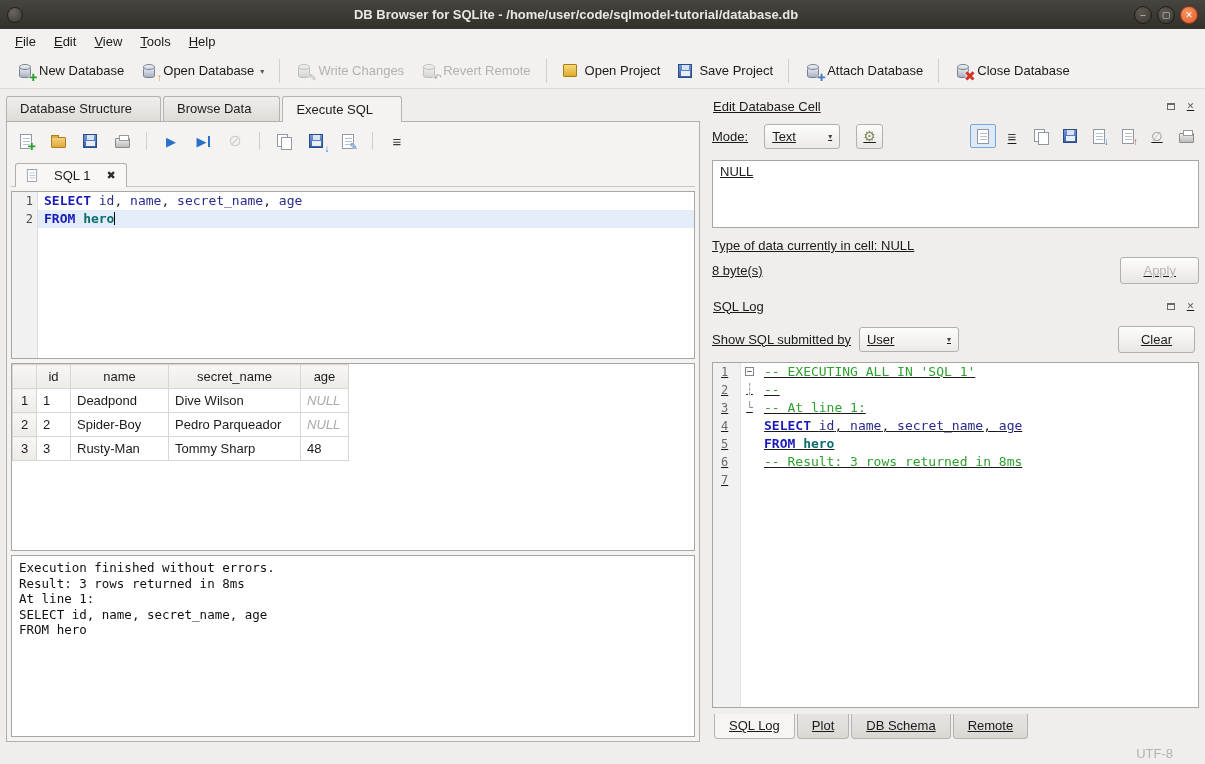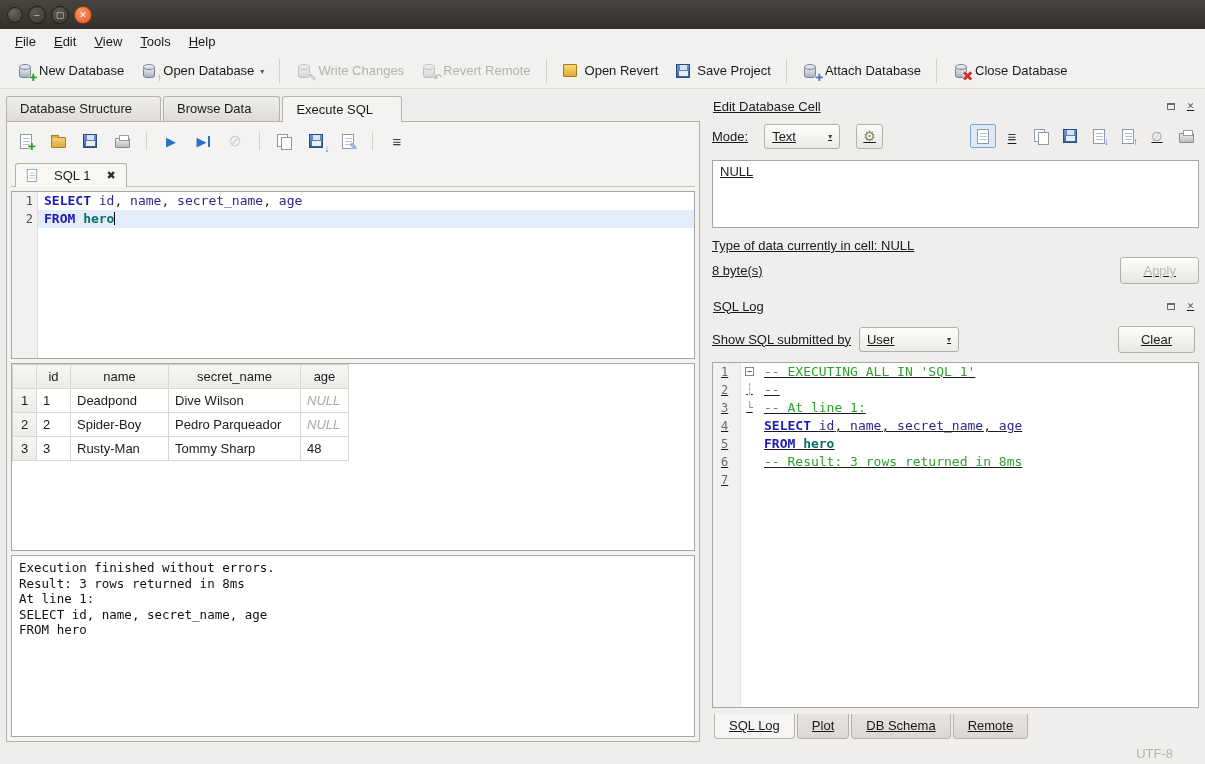--- a/index.html
+++ b/index.html
@@ -156,20 +156,21 @@
   .statusbar { height:22px; flex:0 0 22px; display:flex; align-items:center; justify-content:flex-end;
     padding-right:32px; color:#b5b3b0; }
 </style>
 </head>
 <body>
 
 <div class="app">
 
   <div class="titlebar">
     <div class="app-icon"></div>
+    <div class="title-text">DB Browser for SQLite - /home/user/code/sqlmodel-tutorial/database.db</div>
     <div class="win-controls">
         <div class="win-btn">–</div>
         <div class="win-btn">▢</div>
         <div class="win-btn close">✕</div>
       </div>
   </div>
 
   <div class="menubar">
       <div class="menu-item"><u>F</u>ile</div>
       <div class="menu-item"><u>E</u>dit</div>
@@ -219,21 +220,21 @@
             <span class="badge" style="color: rgb(102, 102, 102);">↶</span>
           </span>
         </span>
         <span class="lbl">Revert Remote</span>
       </div>
       <div class="tsep"></div>
       <div class="tbtn">
         <span class="ticon">
           <span class="ic-cube"></span>
         </span>
-        <span class="lbl">Open Revert</span>
+        <span class="lbl">Open Project</span>
       </div>
       <div class="tbtn">
         <span class="ticon">
           <span class="ic-floppy"></span>
         </span>
         <span class="lbl">Save Project</span>
       </div>
       <div class="tsep"></div>
       <div class="tbtn">
         <span class="ticon">

